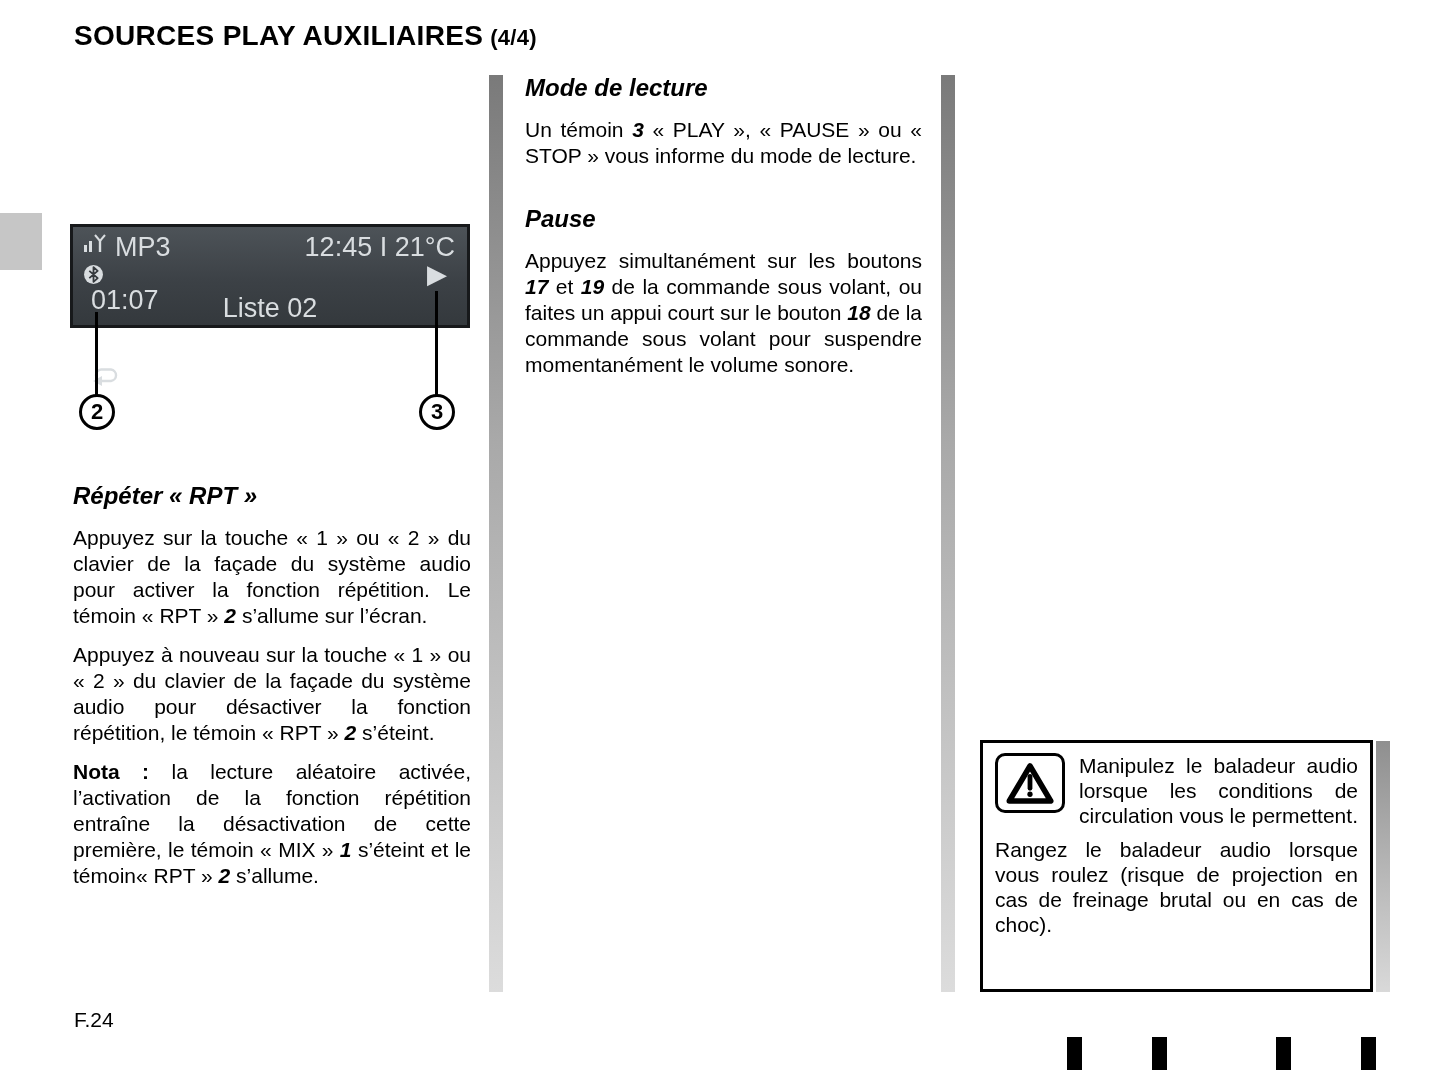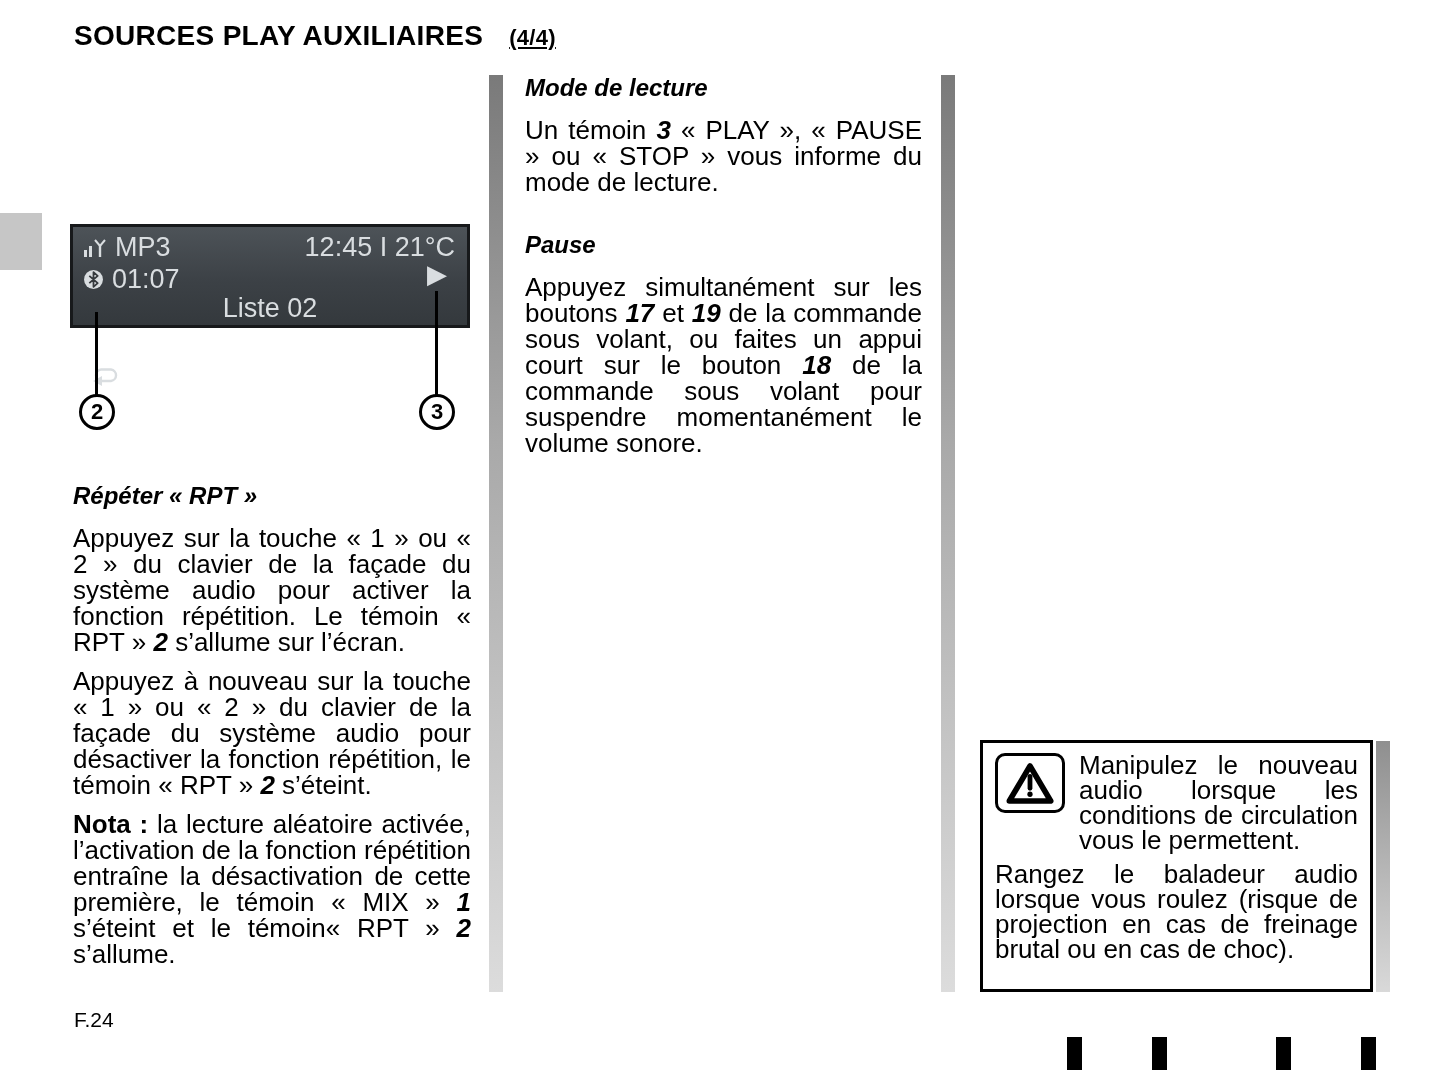--- a/index.html
+++ b/index.html
@@ -1,37 +1,37 @@
 <!DOCTYPE html>
 <html><head>
 <meta charset="utf-8">
 <style>
   html,body { margin:0; padding:0; background:#ffffff; }
   .page {
     position:relative; width:1445px; height:1070px; background:#ffffff;
     font-family:"Liberation Sans", sans-serif; color:#000; overflow:hidden;
   }
   .title { position:absolute; left:74px; top:20px; margin:0; font-size:28px; font-weight:bold; letter-spacing:0.3px; }
-  .title .suffix { font-size:22px; margin-left:26px;text-decoration:underline; }
+  .title .suffix { font-size:22px; margin-left:7px; }
 
   .left-tab { position:absolute; left:0; top:213px; width:42px; height:57px; background:#c6c6c6; }
 
   
   .vbar { position:absolute; top:75px; width:14px; height:917px;
           background:linear-gradient(180deg,#7a7a7a 0%,#a9a9a9 40%,#dcdcdc 100%); }
   .vbar-left { left:489px; }
   .vbar-right { left:941px; }
 
   
   .display { position:absolute; left:70px; top:224px; width:400px; height:104px; box-sizing:border-box;
              background:linear-gradient(180deg,#4d5358 0%, #3c4146 55%, #34393d 100%);
              border:3px solid #17191b; color:#d9dde0; }
-  .d-row { position:absolute; left:10px; right:10px; display:flex; align-items:center; }
+  .d-row { position:absolute; left:10px; right:10px; display:flex; align-items:flex-start; }
   .d-row1 { top:5px; }
-  .d-row2 { top:37px; }
+  .d-row2 { top:37px;flex-direction:column; }
   .d-row3 { top:66px; left:0; right:0; justify-content:center; }
   .d-icon { display:inline-flex; align-items:center; }
   .d-src { font-size:27px; margin-left:8px; }
   .d-clock { font-size:27px; margin-left:auto; padding-right:2px; }
   .d-time { font-size:27px; margin-left:8px; }
   .d-play { position:absolute; right:20px; top:34px; font-size:26px; color:#d9dde0; line-height:1; }
   .d-track { font-size:27px; }
   .d-repeat { position:absolute; left:18px; top:72px; }
 
   .callout-line { position:absolute; width:3px; background:#000; }
@@ -41,21 +41,21 @@
                     background:#fff; font-weight:bold; font-size:22px;
                     display:flex; align-items:center; justify-content:center; }
   .c-2 { left:79px; top:394px; }
   .c-3 { left:419px; top:394px; }
 
   .col { position:absolute; }
   .col-left { left:73px; top:482px; width:398px; }
   .col-mid { left:525px; top:74px; width:397px; }
   .h { font-size:24px; font-weight:bold; margin:0 0 15px 0;font-style:italic; }
   .h-pause { margin-top:36px; }
-  .body { font-size:26px; line-height:26px; text-align:justify; margin:0 0 13px 0; }
+  .body { font-size:21px; line-height:26px; text-align:justify; margin:0 0 13px 0; }
 
   
   .warn-box { position:absolute; left:980px; top:740px; width:393px; height:252px; box-sizing:border-box;
               border:3px solid #000; background:#fff; padding:10px 12px; }
   .warn-head { display:flex; gap:14px; align-items:flex-start; }
   .warn-icon { flex:0 0 auto; width:70px; height:60px; box-sizing:border-box; border:3px solid #000;
                border-radius:10px; display:flex; align-items:center; justify-content:center; }
   .warn-p1 { flex:1; margin:0; line-height:25px; }
   .warn-p2 { margin:9px 0 1px 0; line-height:25px; }
   .warn-shadow { position:absolute; left:1376px; top:741px; width:14px; height:251px;
@@ -133,21 +133,21 @@
 
   <div class="warn-box">
     <div class="warn-head">
       <div class="warn-icon">
         <svg width="48" height="43" viewBox="0 0 60 54">
           <path d="M30 5 L56 49 H4 Z" fill="none" stroke="#000" stroke-width="7" stroke-linejoin="round"></path>
           <path d="M30 18 V33" stroke="#000" stroke-width="6" stroke-linecap="round"></path>
           <circle cx="30" cy="40.5" r="3.3" fill="#000"></circle>
         </svg>
       </div>
-      <p class="body warn-p1"><span>Manipulez le nouveau audio lorsque les conditions de circulation vous le permettent.</span></p>
+      <p class="body warn-p1"><span>Manipulez le baladeur audio lorsque les conditions de circulation vous le permettent.</span></p>
     </div>
     <p class="body warn-p2"><span>Rangez le baladeur audio lorsque vous roulez (risque de projection en cas de freinage brutal ou en cas de choc).</span></p>
   </div>
   <div class="warn-shadow"></div>
 
   <div class="page-num">F.24</div>
 
   <div class="regmark rm1"></div>
   <div class="regmark rm2"></div>
   <div class="regmark rm3"></div>

